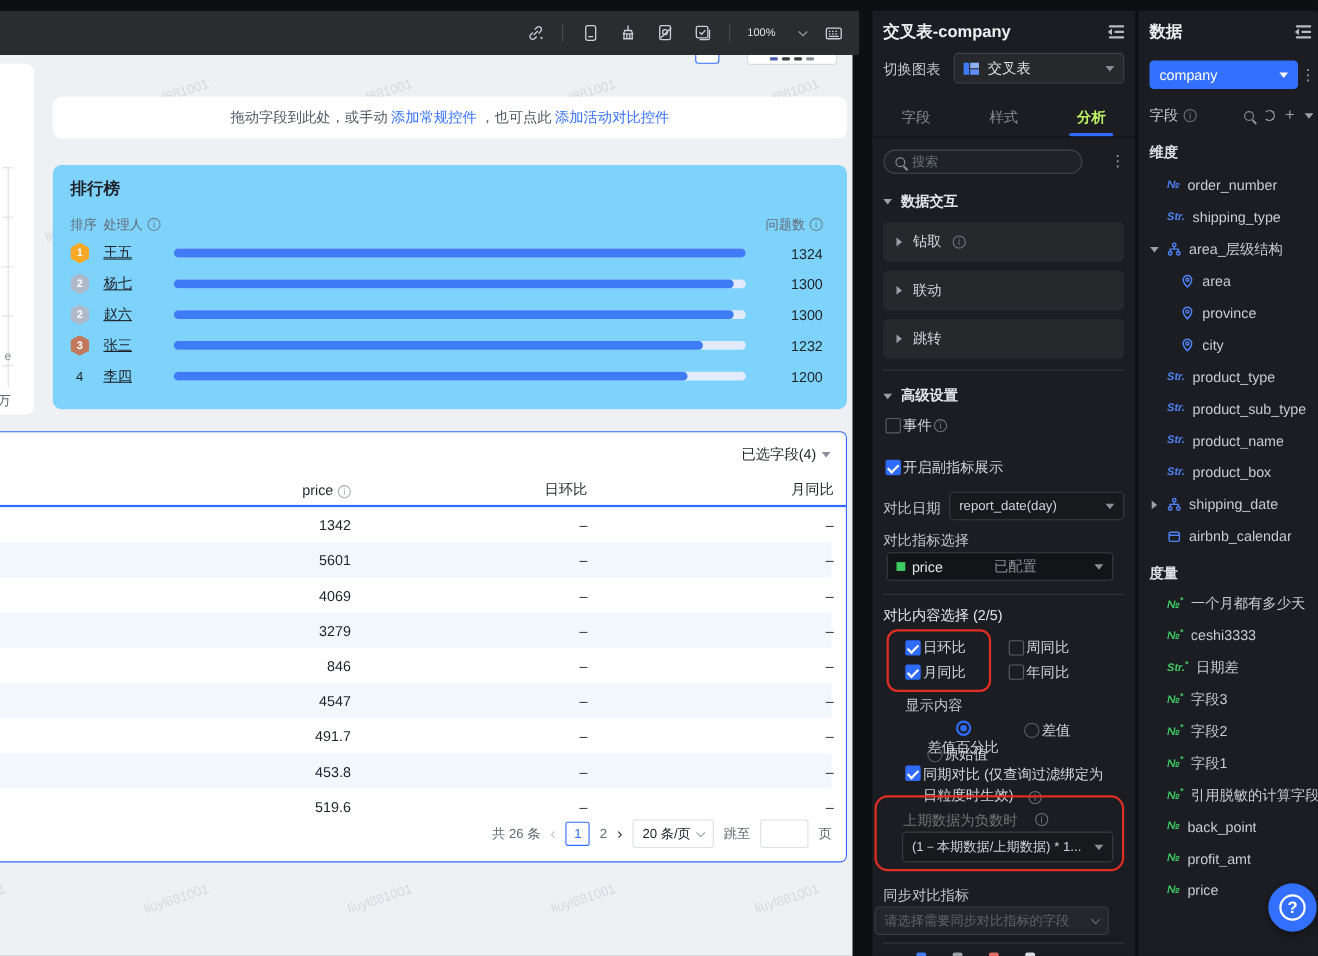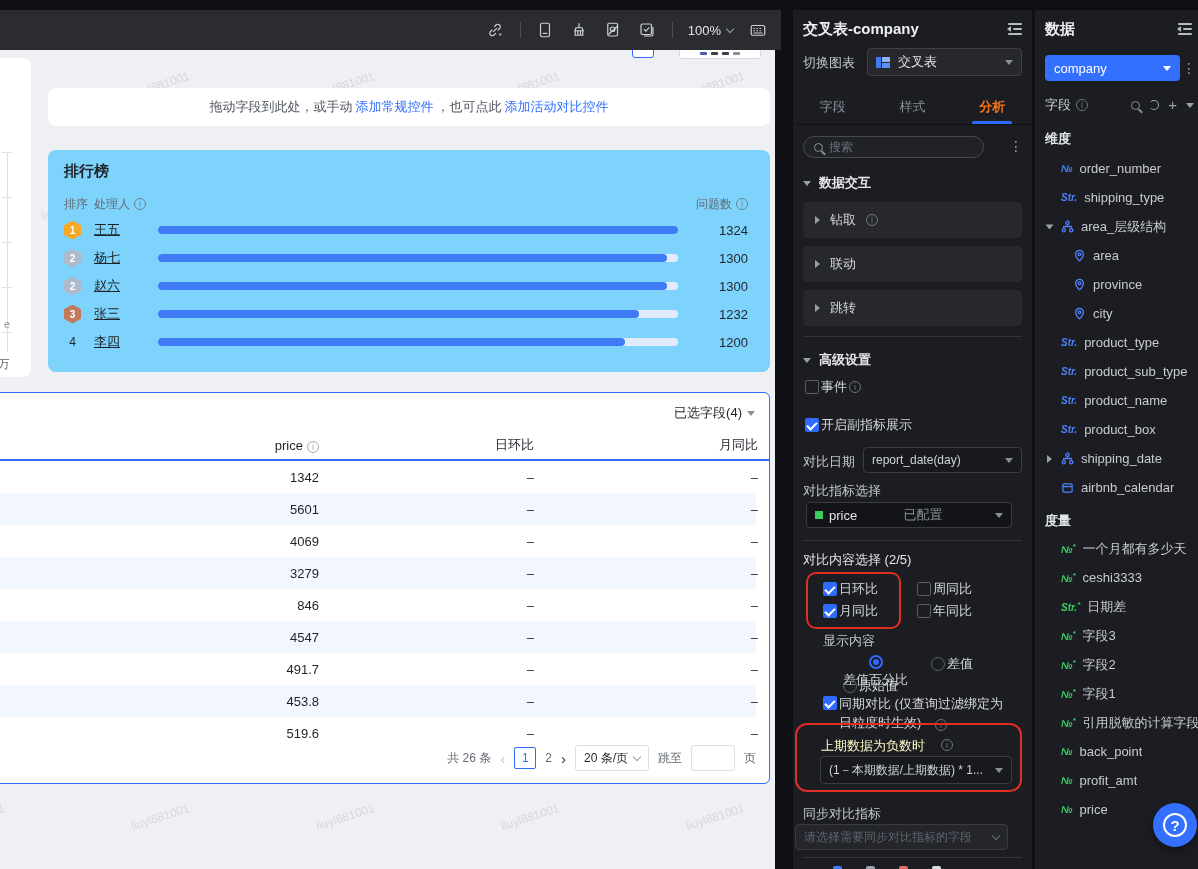--- a/index.html
+++ b/index.html
@@ -6,21 +6,21 @@
   html,body { width:1198px; height:869px; overflow:hidden; background:#0e0f12;
     font-family:"Liberation Sans","DejaVu Sans",sans-serif; }
   .stage { position:relative; width:1198px; height:869px; background:#0e0f12; }
 
   
   .toolbar { position:absolute; left:0; top:10px; width:781px; height:40px; background:#2a2c30;
     display:flex; align-items:center; justify-content:flex-end; gap:15px; padding-right:14px; color:#cdd0d4; }
   .tb-ic { width:19px; height:19px; display:flex; align-items:center; justify-content:center; }
   .tb-ic svg { width:18px; height:18px; stroke:#cdd0d4; fill:none; stroke-width:1.6; }
   .tb-sep { width:1px; height:16px; background:#4a4d52; }
-  .tb-zoom { display:flex; align-items:center; gap:6px; color:#e2e4e7; font-size:13px; }
+  .tb-zoom { display:flex; align-items:center; gap:22px; color:#e2e4e7; font-size:10px; }
   .chev { display:inline-block; width:6px; height:6px; border-right:1.5px solid #9aa0a8; border-bottom:1.5px solid #9aa0a8; transform:rotate(45deg); margin-top:-3px; }
 
   
   .canvas { position:absolute; left:0; top:50px; width:775px; height:819px; background:#eef0f4; overflow:hidden; }
   .wm { position:absolute; color:#d6d8dc; font-size:12px; transform:rotate(-18deg); white-space:nowrap; pointer-events:none; }
 
   .cut-blue { position:absolute; left:632px; top:-6px; width:22px; height:14px; border:1.5px solid #2f6bff; border-radius:3px; background:#fff; }
   .cut-white { position:absolute; left:679px; top:-8px; width:82px; height:17px; background:#fff; border:1px solid #d8dbe0; border-radius:3px; display:flex; align-items:flex-end; justify-content:center; gap:4px; padding-bottom:3px; }
   .cut-white i { width:7px; height:3px; border-radius:1px; }
 
@@ -85,21 +85,21 @@
   .switch-row { position:absolute; left:10px; top:44px; font-size:13px; color:#c3c7cd; }
   .ct-select { position:absolute; left:74px; top:38px; width:155px; height:28px; background:#26282c; border:1px solid #3e4147; border-radius:4px;
     display:flex; align-items:center; gap:7px; padding:0 8px; font-size:13px; color:#e0e2e6; }
   .ct-icon { width:15px; height:11px; display:flex; gap:1px; }
   .ct-icon .a{width:5px;height:11px;background:#3f7bf5;} .ct-icon .col{display:flex;flex-direction:column;gap:1px;}
   .ct-icon .b{width:8px;height:5px;background:#8fb0f7;} .ct-icon .c{width:8px;height:5px;background:#5e8df5;}
   .ct-select .caret, .dd .caret { margin-left:auto; width:0; height:0; border-left:4px solid transparent; border-right:4px solid transparent; border-top:5px solid #8a8f97; }
 
   .tabs { position:absolute; left:0; right:0; top:80px; height:34px; display:flex; }
   .tab { flex:1; display:flex; align-items:center; justify-content:center; font-size:13px; color:#8a8f97; position:relative; }
-  .tab.active { color:#f97316; font-weight:bold; }
+  .tab.active { color:#bef264; font-weight:bold; }
   .tab.active::after { content:""; position:absolute; bottom:0; left:50%; transform:translateX(-50%); width:40px; height:3px; background:#2f6bff; border-radius:2px; }
   .tabs-line { position:absolute; left:0; right:0; top:114px; height:1px; background:#101215; }
 
   .search-pill { position:absolute; left:10px; top:126px; width:181px; height:22px; border:1px solid #46494f; border-radius:11px; background:#202227;
     display:flex; align-items:center; gap:6px; padding:0 10px; font-size:12px; color:#697077; }
   .mag { width:9px; height:9px; border:1.5px solid #8a8f97; border-radius:50%; position:relative; flex:none; }
   .mag::after { content:""; position:absolute; right:-4px; bottom:-3px; width:5px; height:1.5px; background:#8a8f97; transform:rotate(45deg); }
   .dots-v { position:absolute; right:9px; top:128px; color:#9aa0a8; font-size:14px; letter-spacing:0; }
 
   .sec-hd { position:absolute; left:10px; font-size:13px; font-weight:bold; color:#e4e6ea; display:flex; align-items:center; gap:8px; }
@@ -531,21 +531,21 @@
           <span>原始值</span>
         </div>
       </div>
 
     <div class="ck-row" style="left:30px; top:684px; align-items:flex-start">
       <i class="chk on" style="margin-top:2px"></i>
       <span style="width:168px; line-height:19px">同期对比 (仅查询过滤绑定为日粒度时生效)</span>
     </div>
     <i class="info" style="position:absolute; left:142px; top:709px; color:#8a8f97">i</i>
 
-    <span class="lbl" style="left:28px; top:727px; color:#fef9c3">上期数据为负数时</span>
+    <span class="lbl" style="left:28px; top:727px; color:#737373">上期数据为负数时</span>
     <i class="info" style="position:absolute; left:148px; top:729px; color:#8a8f97">i</i>
     <div class="dd" style="left:27px; top:746px; width:192px; height:28px">
       <span>(1－本期数据/上期数据) * 1...</span>
       <i class="caret"></i>
     </div>
     <div class="redbox" style="left:2px; top:713px; width:227px; height:69px; border-radius:12px"></div>
 
     <span class="lbl" style="left:10px; top:795px">同步对比指标</span>
     <div class="dd disabled" style="left:2px; top:814px; width:213px; height:26px">
       <span>请选择需要同步对比指标的字段</span>

